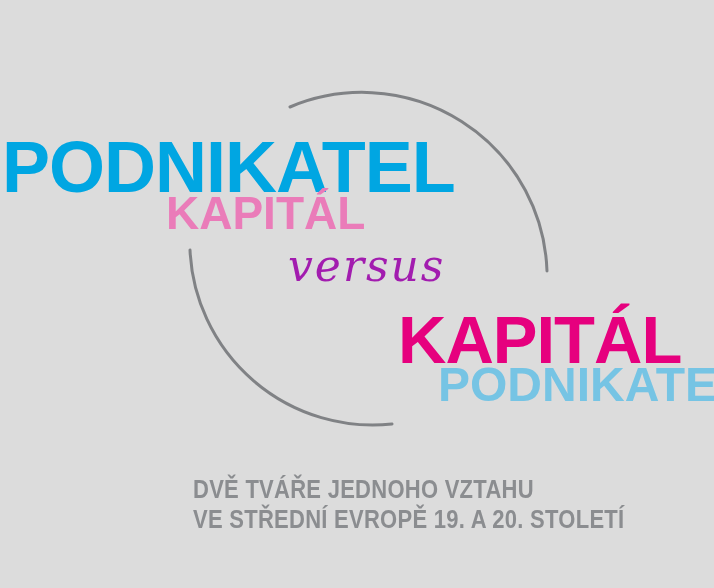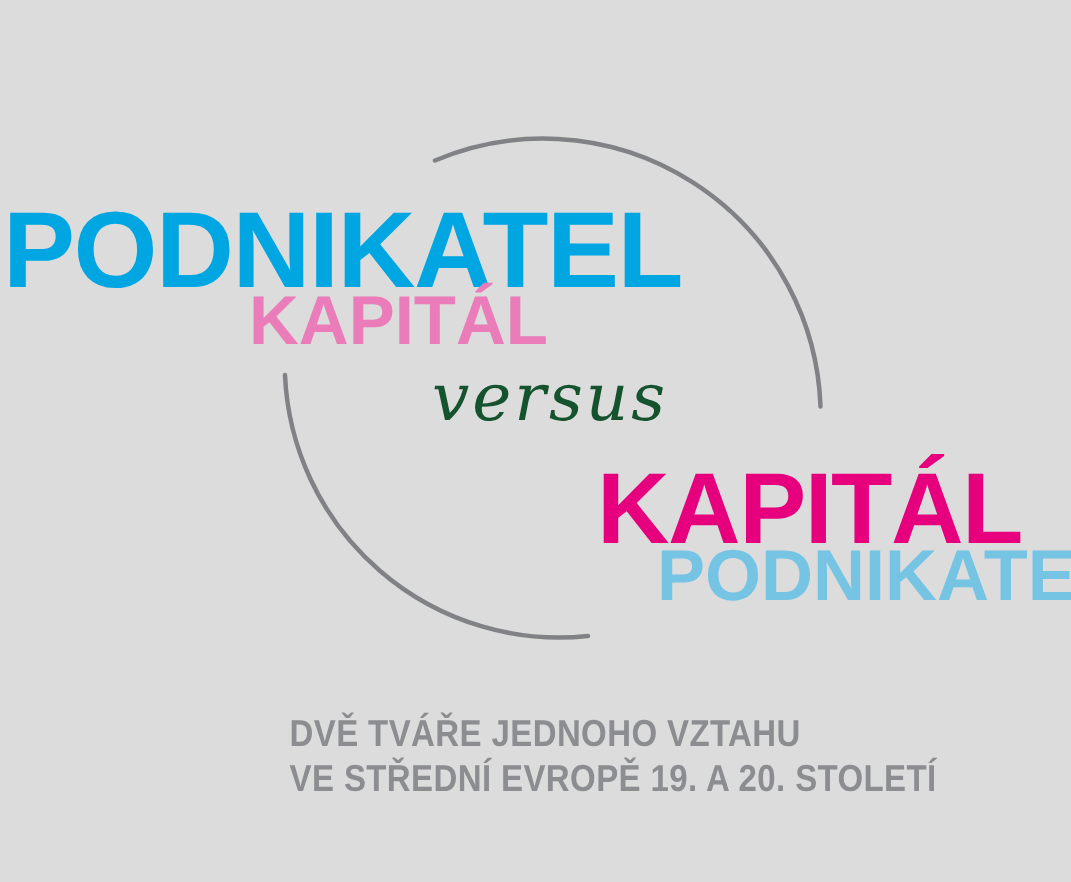--- a/index.html
+++ b/index.html
@@ -56,21 +56,21 @@
 
   
   #versus {
     position: absolute;
     left: 288px;
     top: 244px;
     font-family: "DejaVu Serif", serif;
     font-style: italic;
     font-weight: normal;
     font-size: 44px;
-    color: #14532d;
+    color: #a21caf;
     letter-spacing: 2px;
     line-height: 1;
   }
 
   
   #kapital-big {
     left: 398px;
     top: 306px;
     font-size: 67px;
     color: #e6007e;

